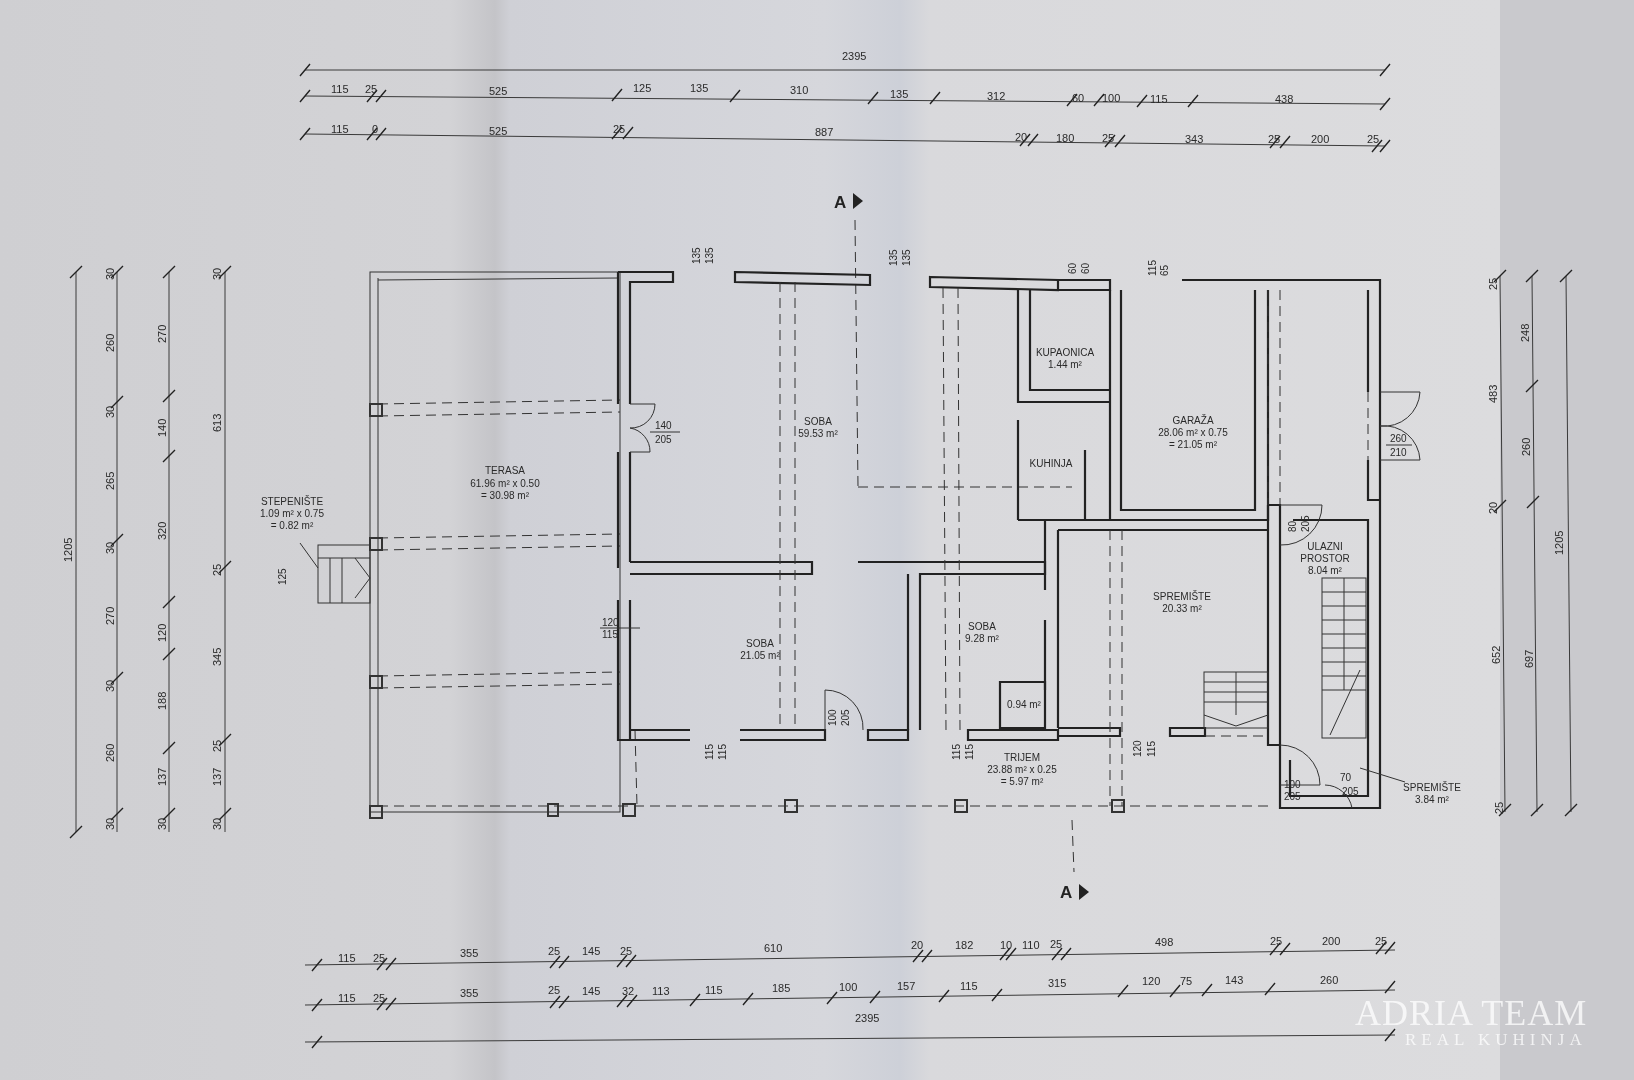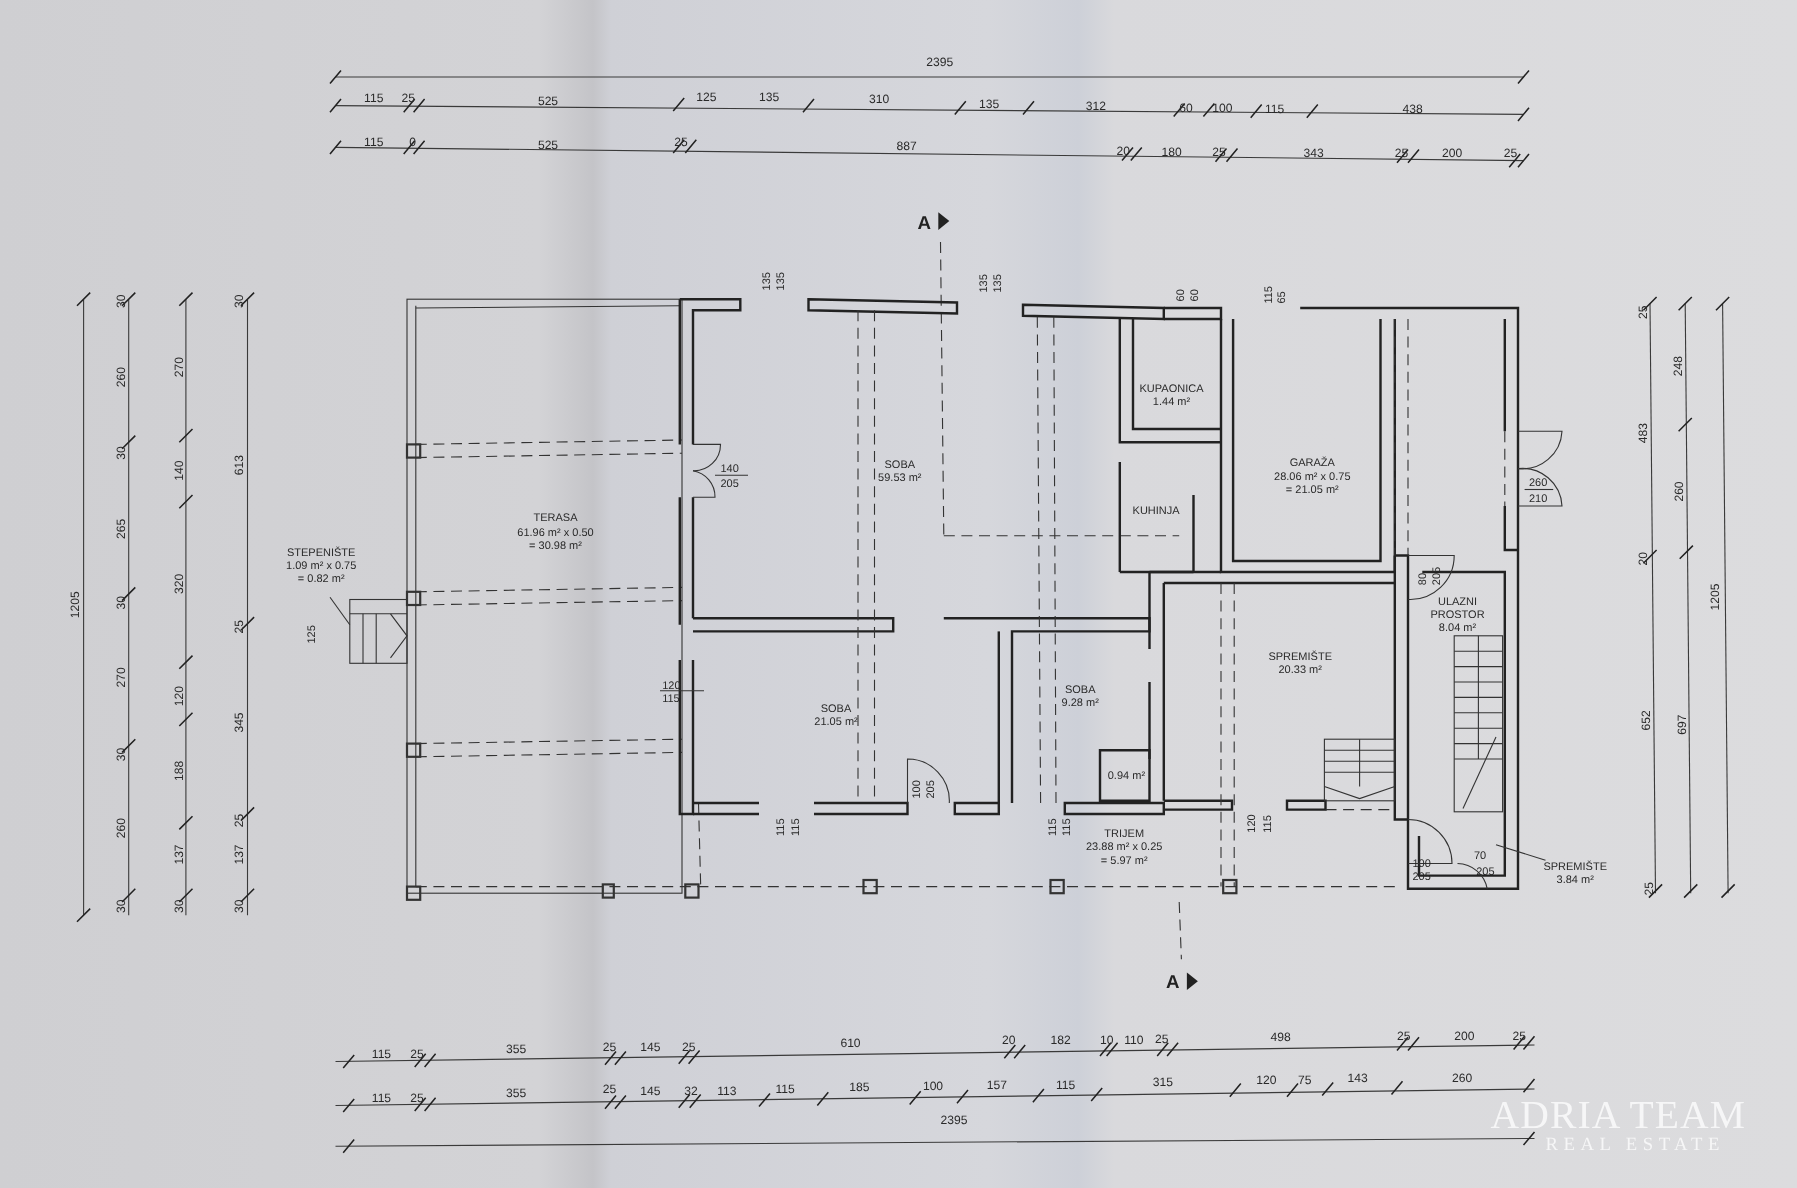--- a/index.html
+++ b/index.html
@@ -1,17 +1,17 @@
 <!DOCTYPE html>
 <html><head>
 <meta charset="utf-8">
 <style>
   html, body { margin:0; padding:0; }
   body { width:1634px; height:1080px; overflow:hidden; background:#c9c9cd; font-family:"Liberation Sans", sans-serif; }
-  .sheet { position:absolute; left:0; top:0; width:1634px; height:1080px;
+  .sheet { position:absolute; left:0; top:0; width:1500px; height:1080px;
     background: linear-gradient(90deg, #cfcfd2 0%, #d3d3d6 30%, #c4c4c8 33%, #cfd0d6 34%, #d6d7dc 55%, #cdd0d8 60%, #d9d9dc 62%, #dcdcde 100%); }
   svg { position:absolute; left:0; top:0; }
   .dim { font-size:11px; fill:#2a2a2a; font-family:"Liberation Sans", sans-serif; }
   .lbl { font-size:10px; fill:#2a2a2a; font-family:"Liberation Sans", sans-serif; text-anchor:middle; }
   .secA { font-size:17px; font-weight:bold; fill:#222; font-family:"Liberation Sans", sans-serif; }
   .wm1 { position:absolute; left:1355px; top:992px; font-family:Liberation Serif, serif; font-size:36px; color:rgba(255,255,255,0.75); letter-spacing:1px; }
   .wm2 { position:absolute; left:1405px; top:1030px; font-family:"Liberation Serif", serif; font-size:17px; color:rgba(255,255,255,0.75); letter-spacing:5px; }
 </style>
 </head>
 <body>
@@ -362,13 +362,13 @@
     <g>
       <text x="1432" y="791">SPREMIŠTE</text>
       <text x="1432" y="803">3.84 m²</text>
     </g>
   </g>
   <line x1="1360" y1="768" x2="1405" y2="782" stroke="#333"></line>
 </svg>
 </div>
 
 <div class="wm1">ADRIA TEAM</div>
-<div class="wm2">REAL ESTATE</div>
+<div class="wm2">REAL KUHINJA</div>
 
 </body></html>

